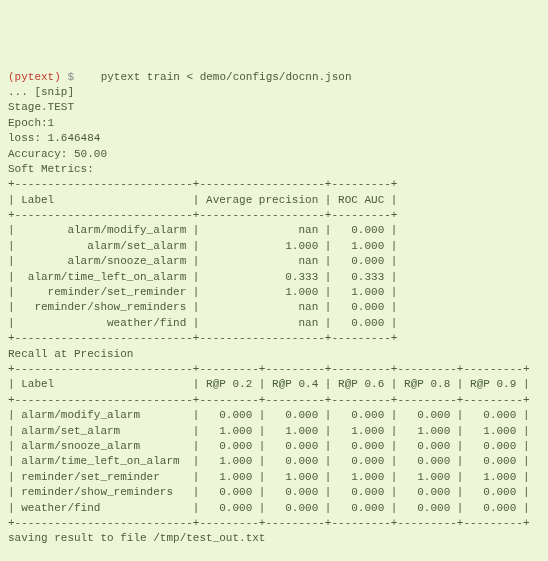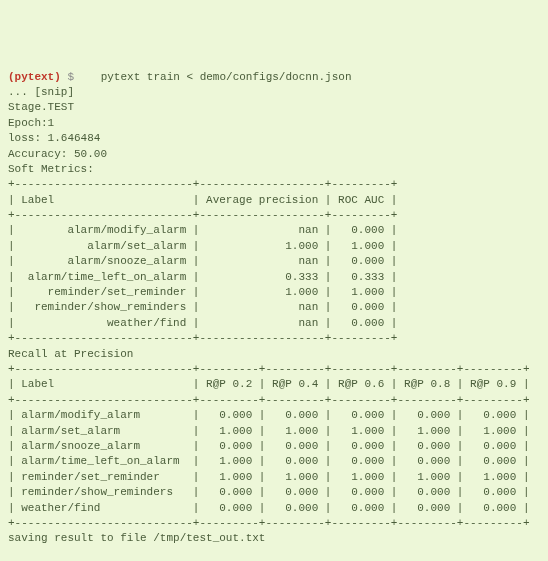--- a/index.html
+++ b/index.html
@@ -7,21 +7,21 @@
     color: #4a5d3a;
     font-family: "Consolas", "Monaco", "Courier New", monospace;
     font-size: 11px;
     line-height: 1.4;
     margin: 0;
     padding: 8px;
     white-space: pre;
   }
   .prompt-env {
     color: #c0392b;
-    font-weight: bold;
+    font-weight: normal;
   }
   .prompt-sym {
     color: #888;
   }
   .cmd {
     color: #4a5d3a;
     padding-left: 20px;
   }
   .line {
     display: block;

